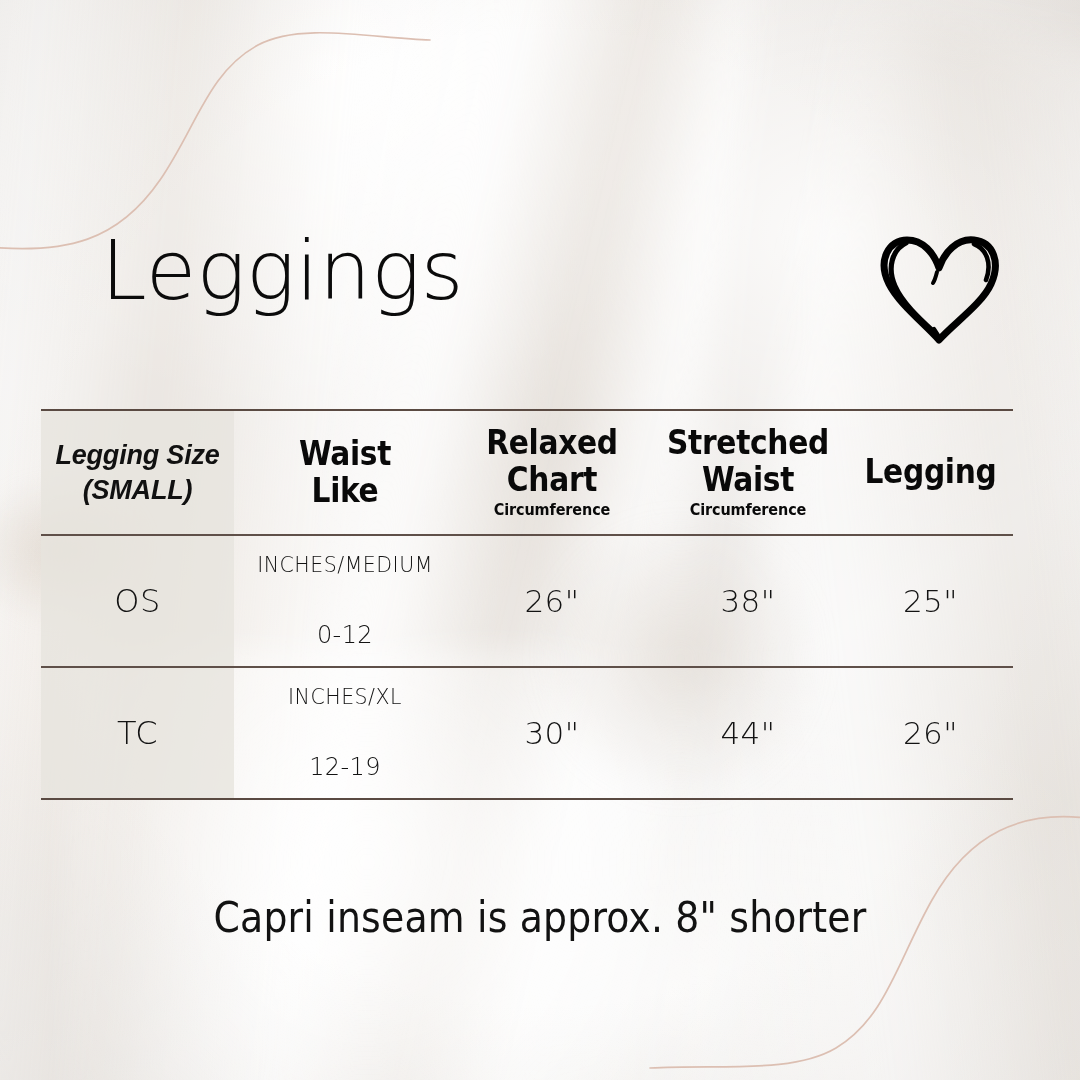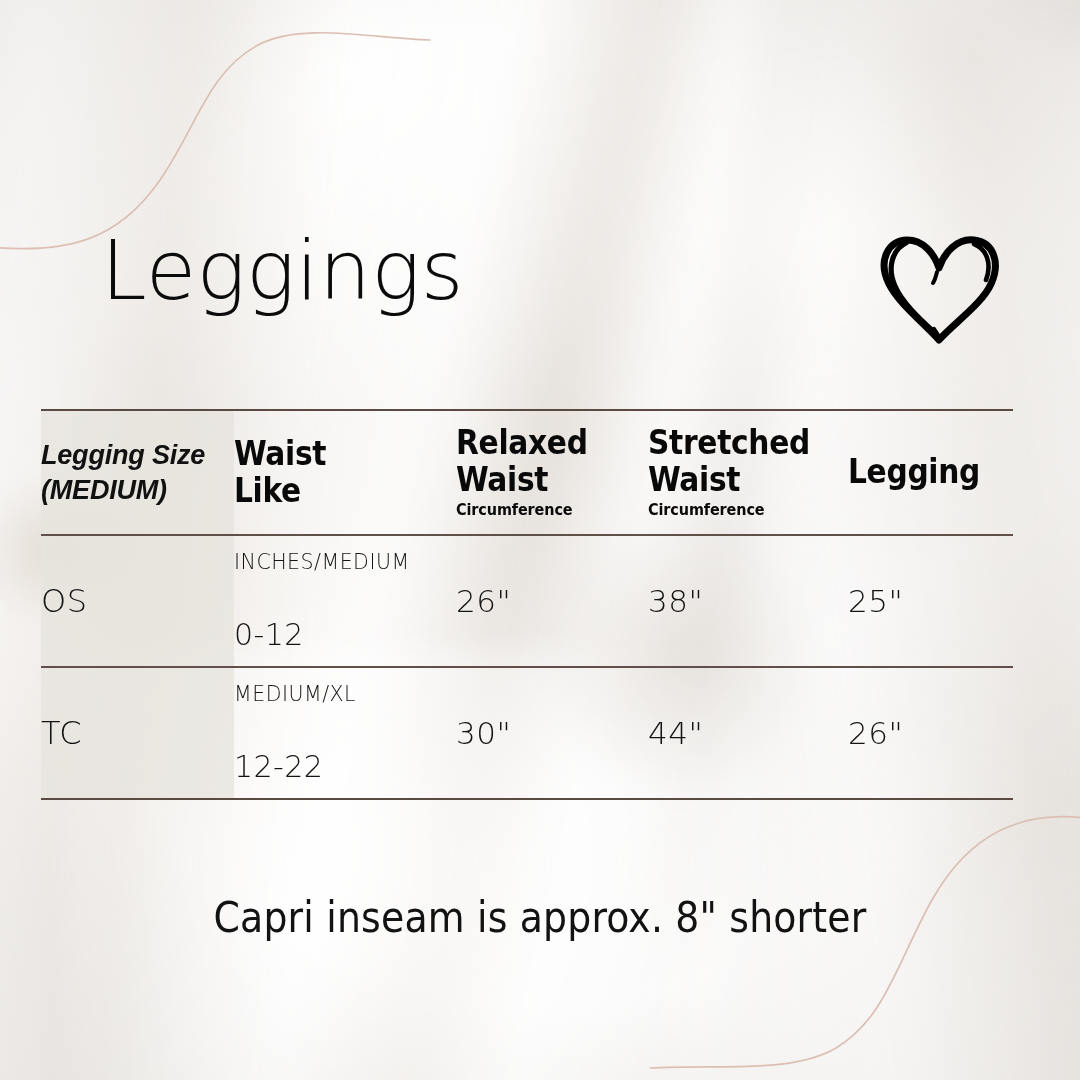--- a/index.html
+++ b/index.html
@@ -163,21 +163,21 @@
   .sizechart col.c-fits    { width: 222px; }
   .sizechart col.c-relaxed { width: 192px; }
   .sizechart col.c-stretch { width: 200px; }
   .sizechart col.c-inseam  { width: 165px; }
 
   .sizechart tr.hdr-row { height: 125px; }
   .sizechart tr.body-row { height: 132px; }
 
   .sizechart th, .sizechart td {
     padding: 0;
-    text-align: left;
+    text-align: center;
     vertical-align: middle;
     position: relative;
   }
 
   .rule-top    { border-top: 2.5px solid #5a4a42; }
   .rule-mid    { border-top: 2.2px solid #5f5049; }
   .rule-bottom { border-top: 2.2px solid #5a4a42; }
 
   
   .shade { background: rgba(231,228,222,0.78); }
@@ -222,21 +222,21 @@
     line-height: 1.0;
   }
   td.fits-cell .fits-top {
     display: block;
     font-size: 20.5px;
     letter-spacing: 0.5px;
     margin-bottom: 8px;
   }
   td.fits-cell .fits-bot {
     display: block;
-    font-size: 30px;
+    font-size: 24px;
     letter-spacing: 0.4px;
     margin-top: 48px;
   }
   td.meas-cell {
     font-family: "DejaVu Sans", sans-serif;
     font-weight: 300;
     font-size: 31px;
     color: #131313;
     letter-spacing: 0.5px;
   }
@@ -298,29 +298,29 @@
         <col class="c-size">
           <col class="c-fits">
           <col class="c-relaxed">
           <col class="c-stretch">
           <col class="c-inseam">
       </colgroup>
       <thead>
         <tr class="hdr-row">
           <th class="h-size shade rule-top">
             <span>Legging Size</span><br>
-            <span>(MEDIUM)</span>
+            <span>(SMALL)</span>
           </th>
           <th class="h-gen rule-top">
             <span class="big">Waist
 Like</span>
           </th>
           <th class="h-gen rule-top">
             <span class="big">Relaxed
-Waist</span>
+Chart</span>
             <span class="sub">Circumference</span>
           </th>
           <th class="h-gen rule-top">
             <span class="big">Stretched
 Waist</span>
             <span class="sub">Circumference</span>
           </th>
           <th class="h-gen rule-top">
             <span class="big">Legging</span>
           </th>
@@ -335,22 +335,22 @@
             <span class="fits-bot">0-12</span>
           </td>
           <td class="meas-cell rule-mid">26"</td>
           <td class="meas-cell rule-mid">38"</td>
           <td class="meas-cell rule-mid">25"</td>
         </tr>
 
         <tr class="body-row">
           <td class="size-cell shade rule-mid">TC</td>
           <td class="fits-cell rule-mid">
-            <span class="fits-top">MEDIUM/XL</span>
-            <span class="fits-bot">12-22</span>
+            <span class="fits-top">INCHES/XL</span>
+            <span class="fits-bot">12-19</span>
           </td>
           <td class="meas-cell rule-mid">30"</td>
           <td class="meas-cell rule-mid">44"</td>
           <td class="meas-cell rule-mid">26"</td>
         </tr>
 
 
         <tr>
           <td class="rule-bottom" style="height:0"></td>
           <td class="rule-bottom" style="height:0"></td>

